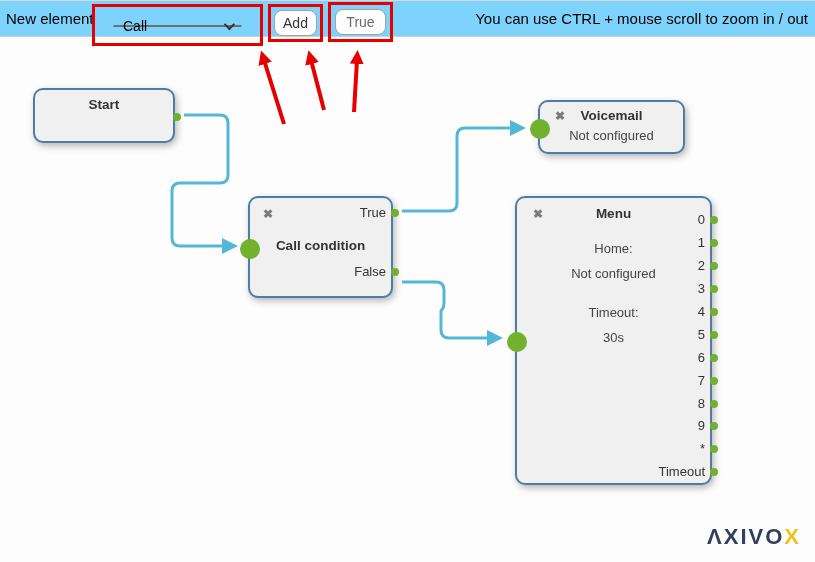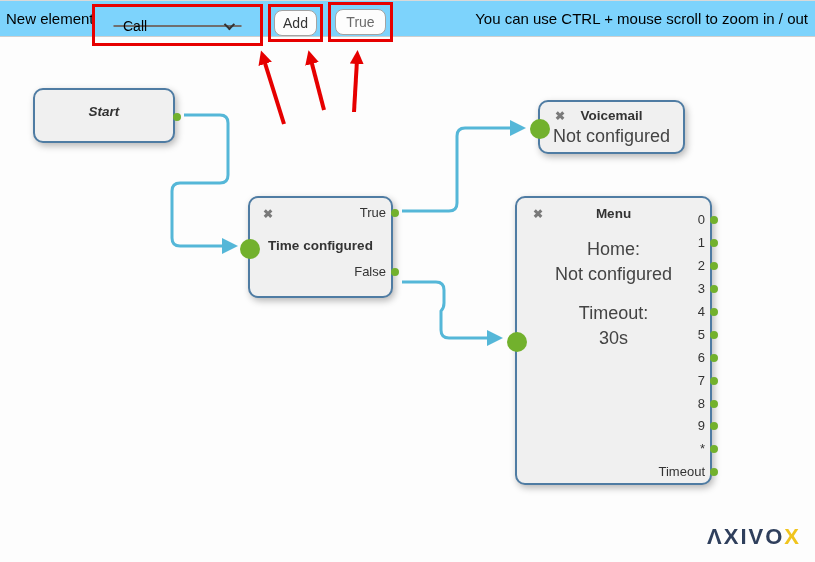--- a/index.html
+++ b/index.html
@@ -37,21 +37,21 @@
   svg.overlay { position:absolute; left:0; top:0; pointer-events:none; }
   #connectors { z-index:1; }
   #annotations { z-index:6; }
 
   
   .node { position:absolute; background:#f0f0f0; border:2px solid #4f7ca3;
           border-radius:10px; box-shadow:2px 3px 7px rgba(0,0,0,0.28); z-index:2; }
   .node-title { position:absolute; left:0; width:100%; text-align:center;
                 font-weight:bold; font-size:13.5px; color:#333; }
   .node-text  { position:absolute; left:0; width:100%; text-align:center;
-                font-size:18px; color:#444; line-height:18px; }
+                font-size:13px; color:#444; line-height:18px; }
   .close-x { position:absolute; font-size:12px; font-weight:bold; color:#7a7a7a;
              cursor:pointer; line-height:14px; }
 
   .ring-row { position:absolute; right:-8px; height:16px; display:flex;
               align-items:center; gap:5px; }
   .ring-label { font-size:13px; color:#333; line-height:16px; white-space:nowrap; }
   .ring { width:8px; height:8px; background:#fff; border:4px solid #72b12d;
           border-radius:50%; flex:0 0 auto; cursor:crosshair; }
   .dot  { position:absolute; left:-10px; width:20px; height:20px; background:#72b12d;
           border-radius:50%; cursor:crosshair; }
@@ -97,29 +97,29 @@
       <marker id="ba" markerUnits="userSpaceOnUse" markerWidth="22" markerHeight="20" refX="2" refY="8" orient="auto">
         <path d="M0,0 L16,8 L0,16 Z" fill="#55b7d8"></path>
       </marker>
     </defs>
     <path d="M184,115 H220 Q228,115 228,123 V175 Q228,183 220,183 H180 Q172,183 172,191 V238 Q172,246 180,246 H224" fill="none" stroke="#55b7d8" stroke-width="3" marker-end="url(#ba)"></path>
     <path d="M402,211 H449 Q457,211 457,203 V136 Q457,128 465,128 H512" fill="none" stroke="#55b7d8" stroke-width="3" marker-end="url(#ba)"></path>
     <path d="M402,282 H436 Q444,282 444,290 V303 Q444,308 441,311 V330 Q441,338 449,338 H489" fill="none" stroke="#55b7d8" stroke-width="3" marker-end="url(#ba)"></path>
   </svg>
 
   <div class="node" id="node-start">
-    <div class="node-title" style="top:14px;font-style:italic;">Start</div>
+    <div class="node-title" style="top:7px;">Start</div>
     <div class="ring-row" style="top:19px;">
       <span class="ring"></span>
     </div>
   </div>
 
   <div class="node" id="node-timecond">
     <span class="close-x" style="left:13px; top:9px;">✖</span>
-    <div class="node-title" style="top:40px;">Time configured</div>
+    <div class="node-title" style="top:40px;">Call condition</div>
     <span class="dot" style="top:41px;"></span>
     <div class="ring-row" style="top:7px;">
       <span class="ring-label">True</span>
       <span class="ring"></span>
     </div>
     <div class="ring-row" style="top:66px;">
       <span class="ring-label">False</span>
       <span class="ring"></span>
     </div>
   </div>

